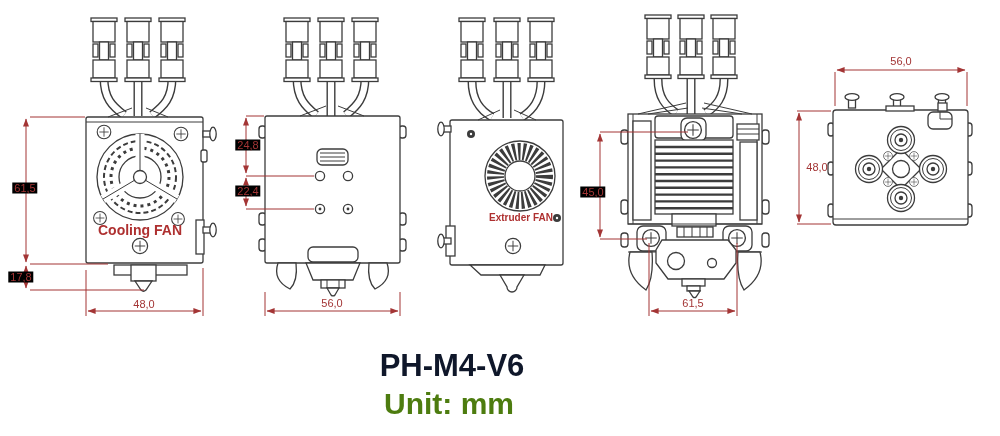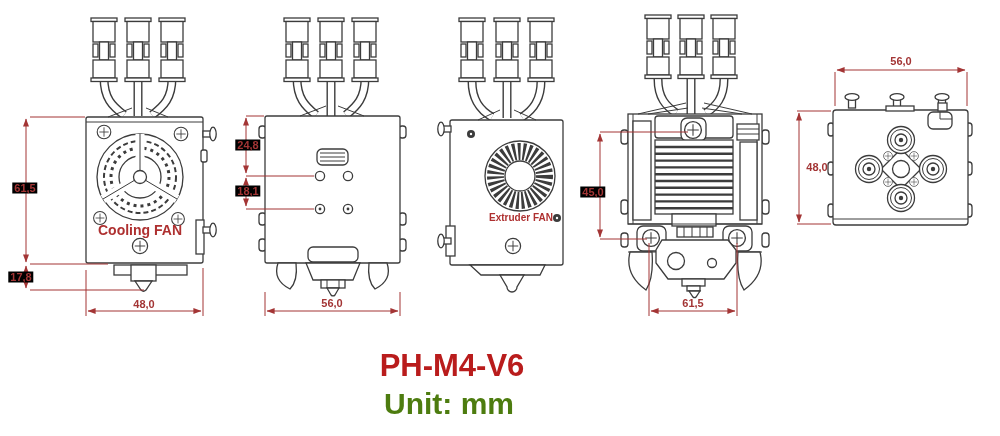--- a/index.html
+++ b/index.html
@@ -12,29 +12,29 @@
   .lt{stroke:#3c3c3c;stroke-width:1;fill:none;}
   .fl{fill:#3c3c3c;stroke:none;}
   .thk{stroke:#3c3c3c;stroke-width:2.4;fill:none;}
   .d1{stroke:#3c3c3c;stroke-width:2;fill:none;stroke-dasharray:5 3;}
   .d2{stroke:#3c3c3c;stroke-width:3;fill:none;stroke-dasharray:3 4;}
   .blades{stroke:#3c3c3c;stroke-width:17;fill:none;stroke-dasharray:2.6 2.3;}
   .tubeo{stroke:#3c3c3c;stroke-width:9;fill:none;}
   .tubei{stroke:#fff;stroke-width:6.2;fill:none;}
   .red{stroke:#a33535;stroke-width:1;fill:none;}
   
-  .dim{position:absolute;transform:translate(-50%,-50%);font-size:11px;font-weight:700;
+  .dim{position:absolute;transform:translate(-50%,-50%);font-size:11px;font-weight:400;
        color:#a33535;white-space:nowrap;line-height:1;}
   .dim.bg{background:#000000;padding:0 2px;}
   .fan-label{position:absolute;transform:translate(-50%,-50%);font-weight:700;
        color:#ae3030;white-space:nowrap;line-height:1;}
   .cooling{font-size:14px;}
   .extruder{font-size:10px;padding-left:8px;}
   .t1{position:absolute;left:452px;top:366px;transform:translate(-50%,-50%);
-      font-size:31px;font-weight:700;color:#b91c1c;white-space:nowrap;}
+      font-size:31px;font-weight:700;color:#0f172a;white-space:nowrap;}
   .t2{position:absolute;left:449px;top:404px;transform:translate(-50%,-50%);
       font-size:30px;font-weight:700;color:#4d7c0f;white-space:nowrap;}
 </style>
 </head>
 <body>
 
 <div class="stage">
 
 <svg width="1000" height="436" viewBox="0 0 1000 436">
   <defs>
@@ -286,21 +286,21 @@
 
     <path d="M797,111 H831 M797,224 H831" class="red"></path>
     <line x1="799" y1="113" x2="799" y2="222" class="red" marker-start="url(#ar)" marker-end="url(#ar)"></line>
   </g>
 </svg>
 
 <span class="dim bg" style="left:25px;top:188px">61,5</span>
 <span class="dim bg" style="left:21px;top:277px">17,8</span>
 <span class="dim" style="left:144px;top:304px">48,0</span>
 <span class="dim bg" style="left:248px;top:145px">24,8</span>
-<span class="dim bg" style="left:248px;top:191px">18,1</span>
+<span class="dim bg" style="left:248px;top:191px">22,4</span>
 <span class="dim" style="left:332px;top:303px">56,0</span>
 <span class="dim bg" style="left:593px;top:192px">45,0</span>
 <span class="dim" style="left:693px;top:303px">61,5</span>
 <span class="dim" style="left:901px;top:61px">56,0</span>
 <span class="dim" style="left:817px;top:167px">48,0</span>
 
 <span class="fan-label cooling" style="left:140px;top:230px">Cooling FAN</span>
 <span class="fan-label extruder" style="left:517px;top:218px">Extruder FAN</span>
 
 <span class="t1">PH-M4-V6</span>

